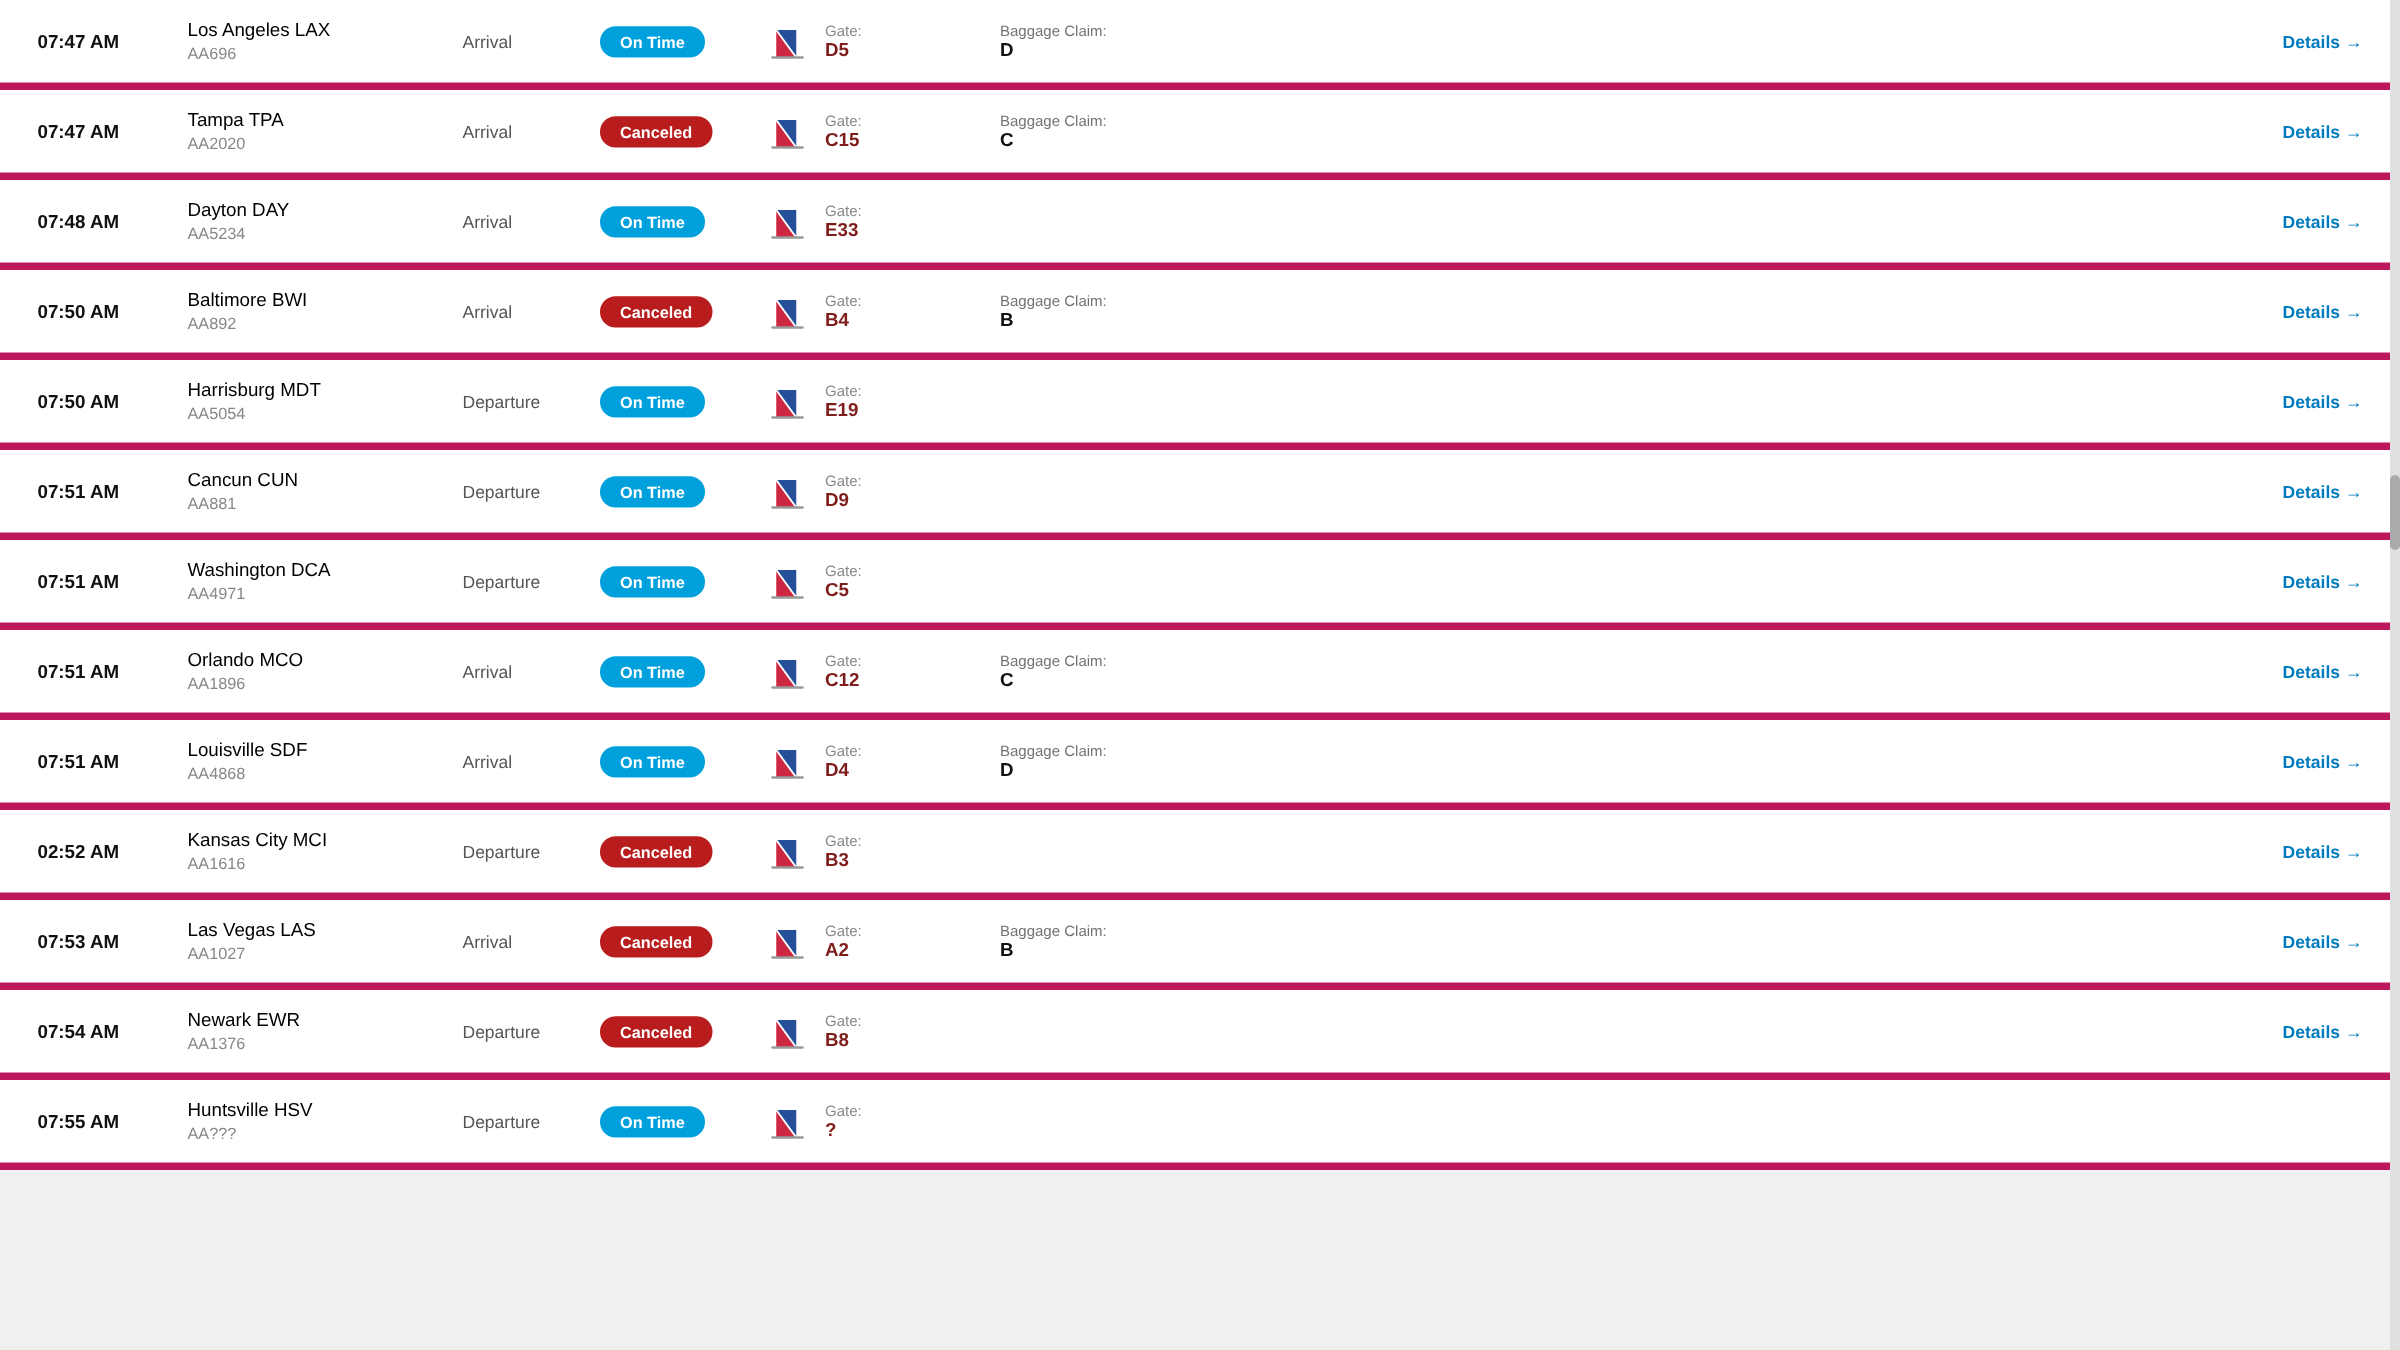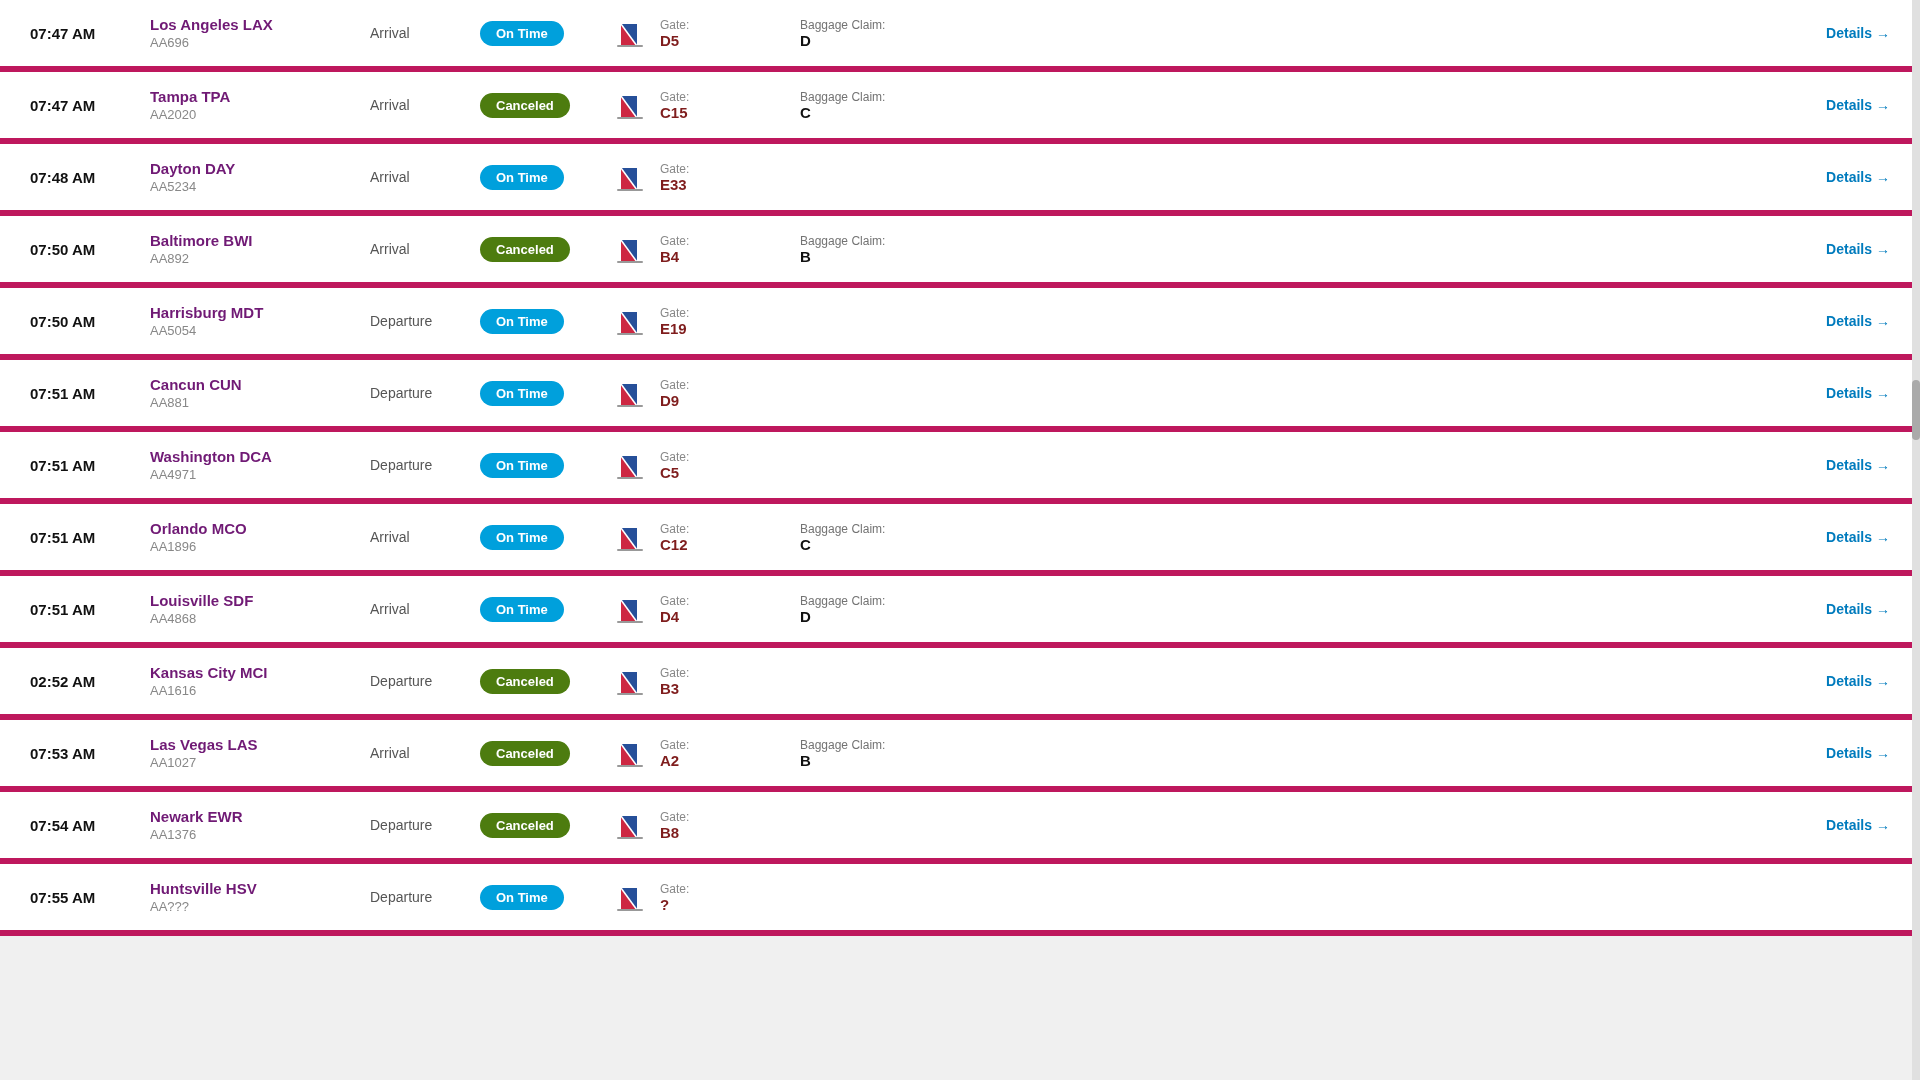--- a/index.html
+++ b/index.html
@@ -29,22 +29,22 @@
       font-weight: 600;
       color: #111;
       flex-shrink: 0;
     }
     .col-destination {
       width: 220px;
       flex-shrink: 0;
     }
     .col-destination .city {
       font-size: 15px;
-      font-weight: 700;
-      color: #701a75;
+      font-weight: 400;
+      color: #000000;
     }
     .col-destination .flight-num {
       font-size: 13px;
       color: #888;
       margin-top: 2px;
     }
     .col-type {
       width: 110px;
       font-size: 14px;
       color: #555;
@@ -60,21 +60,21 @@
       border-radius: 20px;
       font-size: 13px;
       font-weight: 600;
       color: #fff;
       text-align: center;
     }
     .badge-ontime {
       background: #00a0dc;
     }
     .badge-canceled {
-      background: #4d7c0f;
+      background: #b91c1c;
     }
     .col-airline-icon {
       width: 60px;
       flex-shrink: 0;
       display: flex;
       align-items: center;
       justify-content: center;
     }
     .col-gate {
       width: 140px;

